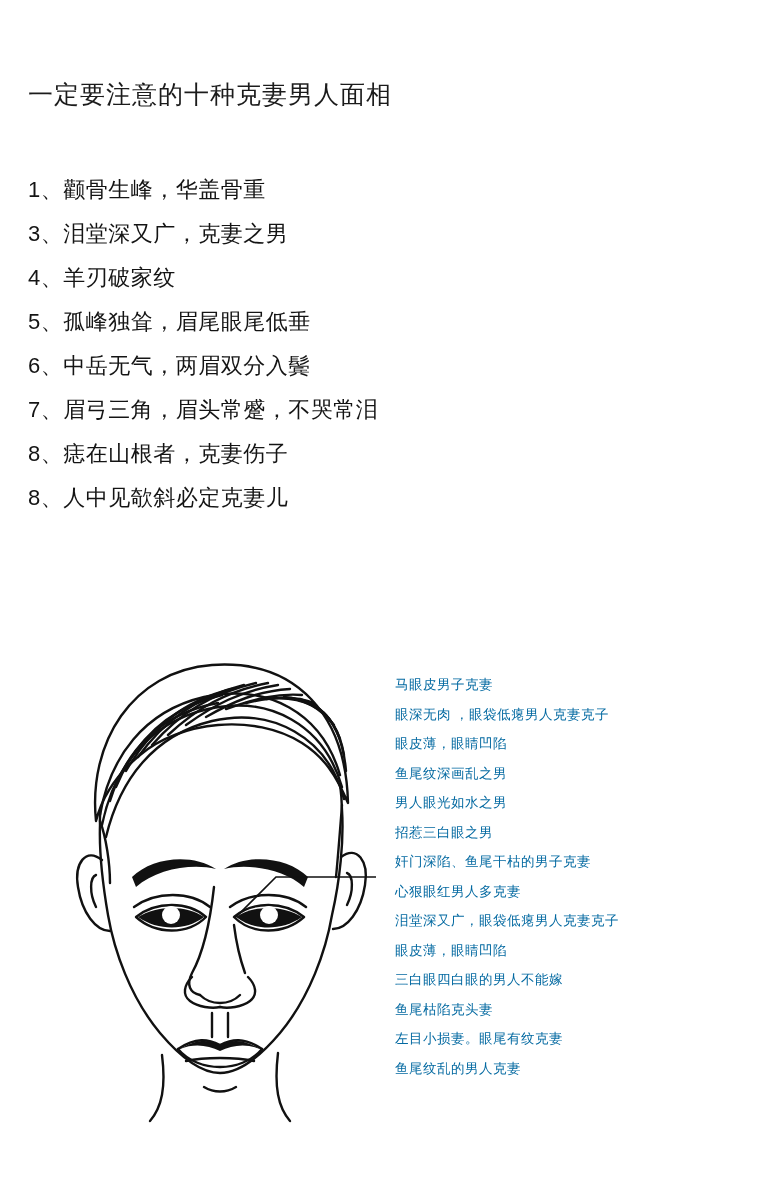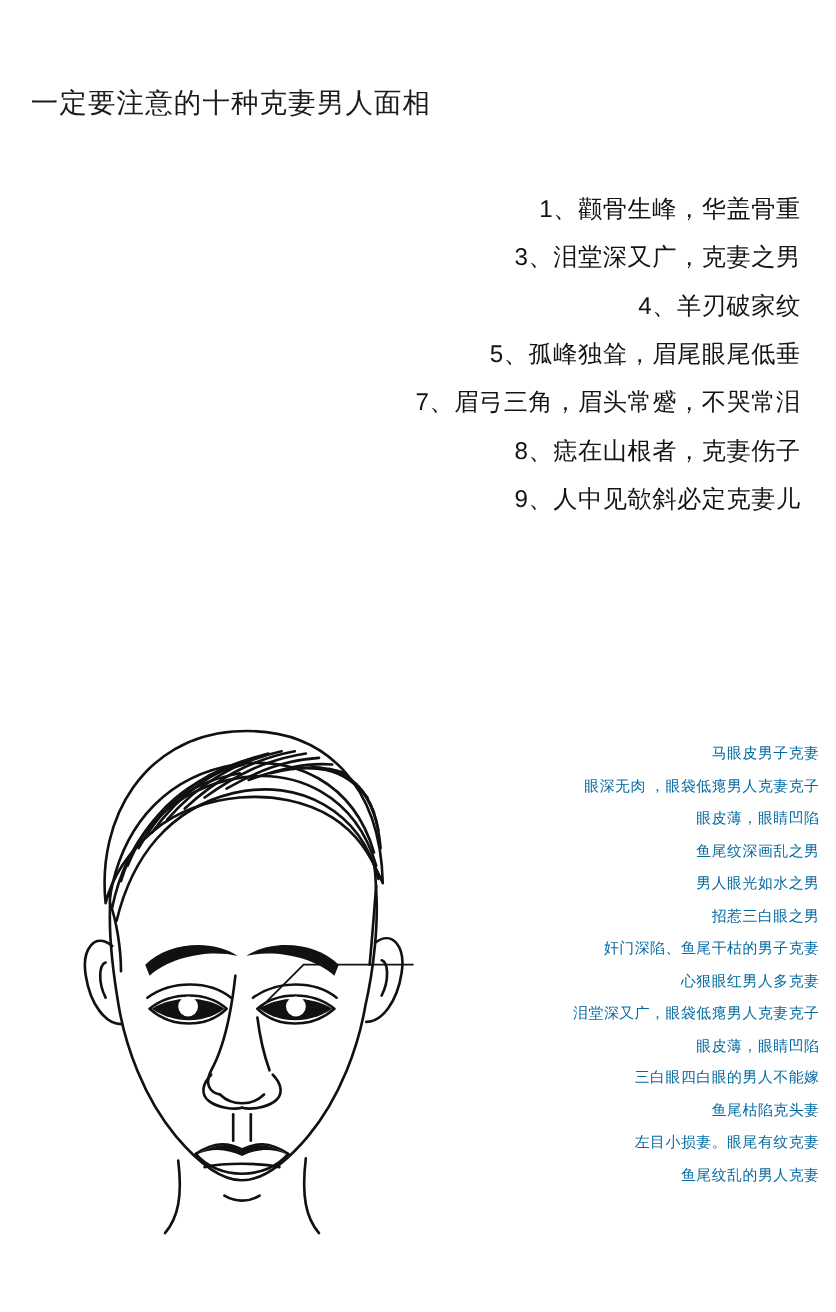--- a/index.html
+++ b/index.html
@@ -13,21 +13,20 @@
     font-family: "Liberation Sans", sans-serif;
     color: #1a1a1a;
     position: relative;
     overflow: hidden;
   }
   .page {
     width: 760px;
     height: 1193px;
     position: relative;
     box-sizing: border-box;
-    text-align: right;
   }
   .title {
     position: absolute;
     left: 28px;
     top: 78px;
     font-size: 25px;
     letter-spacing: 1px;
     color: #1b1b1b;
     font-weight: 400;
     line-height: 1.3;
@@ -80,23 +79,24 @@
 
 <div class="page">
 
   <div class="title">一定要注意的十种克妻男人面相</div>
 
   <div class="list">
     <div class="list-item">1、颧骨生峰，华盖骨重</div>
     <div class="list-item">3、泪堂深又广，克妻之男</div>
     <div class="list-item">4、羊刃破家纹</div>
     <div class="list-item">5、孤峰独耸，眉尾眼尾低垂</div>
+    <div class="list-item">6、中岳无气，两眉双分入鬓</div>
     <div class="list-item">7、眉弓三角，眉头常蹙，不哭常泪</div>
     <div class="list-item">8、痣在山根者，克妻伤子</div>
-    <div class="list-item">9、人中见欹斜必定克妻儿</div>
+    <div class="list-item">8、人中见欹斜必定克妻儿</div>
   </div>
 
   <div class="figure">
 
     <div class="face-wrap">
       <svg width="360" height="500" viewBox="0 0 360 500">
         <g fill="none" stroke="#111111" stroke-width="2.4" stroke-linecap="round" stroke-linejoin="round">
 
           <path d="M60 200 C58 120 100 55 175 48 C255 42 300 100 302 185 C304 215 300 255 292 290
                    C286 325 270 372 240 408 C218 434 198 448 180 448

